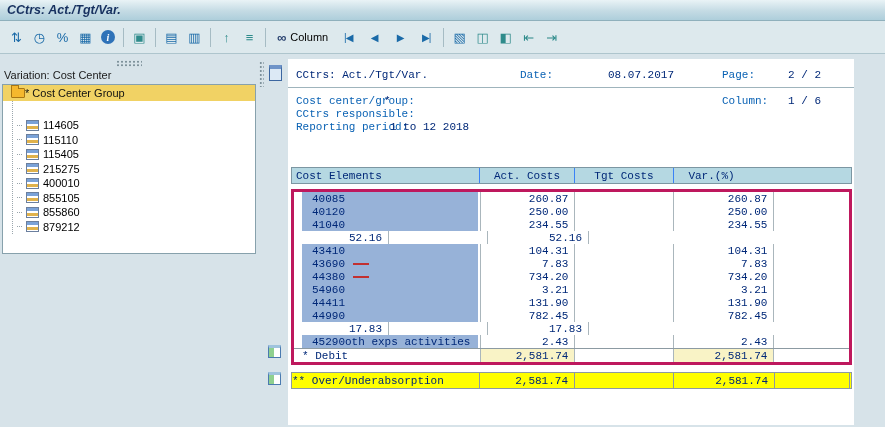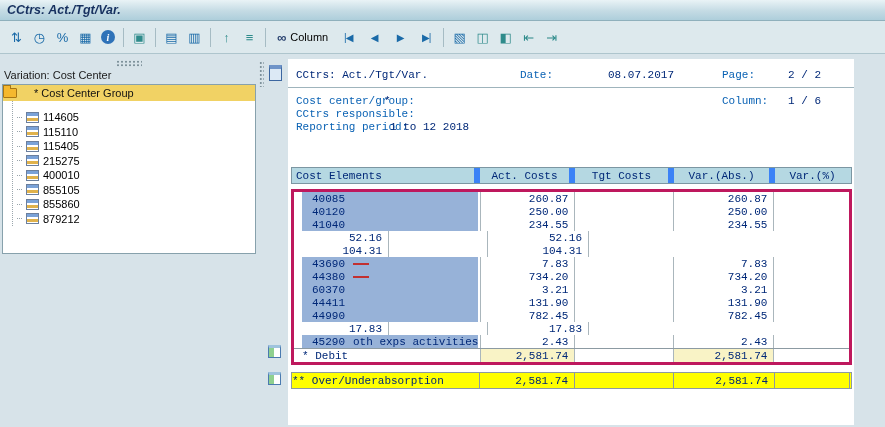--- a/index.html
+++ b/index.html
@@ -25,25 +25,25 @@
   .nav{font-size:10px;color:#1a6aa8;letter-spacing:-1px;width:24px}
 
   
   .content{position:absolute;top:56px;left:0;right:0;bottom:0}
   .leftpanel{position:absolute;left:0;top:0;width:258px;bottom:0}
   .hdots{position:absolute;left:116px;top:4px;width:26px;height:7px;
       background-image:radial-gradient(circle,#7e929b 1px,transparent 1.2px);background-size:4px 3.5px}
   .ptitle{position:absolute;left:4px;top:13px;font-size:11px;color:#1b1b1b}
   .treebox{position:absolute;left:2px;top:28px;width:254px;height:170px;background:#fff;
       border:1px solid #87a1ac;font-size:11px;color:#000;overflow:hidden}
-  .troot{height:16px;background:#f1d264;display:flex;align-items:center;gap:17px;padding-left:0;color:#111}
+  .troot{height:16px;background:#f1d264;display:flex;align-items:center;gap:0;padding-left:8px;color:#111}
   .folder{width:14px;height:10px;background:#f5b82e;border:1px solid #a87614;border-radius:1px;position:relative;flex:0 0 auto}
   .folder::before{content:"";position:absolute;left:-1px;top:-4px;width:6px;height:3px;background:#f5b82e;
       border:1px solid #a87614;border-bottom:none;border-radius:1px 1px 0 0}
-  .titems{margin-left:9px;border-left:1px dotted #9aa6ad;padding-left:4px;padding-top:9px}
+  .titems{margin-left:9px;border-left:1px dotted #9aa6ad;padding-left:4px;padding-top:17px}
   .titem{height:14.5px;display:flex;align-items:center;gap:4px}
   .titem::before{content:"";width:5px;border-top:1px dotted #9aa6ad}
   .ccicon{width:13px;height:11px;border:1px solid #6b7f9e;flex:0 0 auto;
       background:linear-gradient(to bottom,#7aa2d8 0 3px,#fff 3px 5px,#e0b24c 5px 8px,#fff 8px)}
 
   .splitter{position:absolute;left:258px;top:0;width:7px;bottom:0;cursor:col-resize}
   .vdots{position:absolute;left:1px;top:5px;width:5px;height:26px;
       background-image:radial-gradient(circle,#7e929b 1px,transparent 1.2px);background-size:3.5px 4px}
 
   
@@ -58,34 +58,34 @@
   .report{position:absolute;left:23px;top:3px;width:566px;height:366px;background:#fff;
       font-family:"Liberation Mono","DejaVu Sans Mono",monospace;font-size:11px;color:#002878}
   .report span{white-space:pre}
   .rline{position:absolute}
   .lbl{color:#0a62b4}
   .hr{position:absolute;left:0;right:0;top:28px;border-top:1px solid #9fb4bc}
 
   
   .thead{position:absolute;left:3px;top:108px;width:561px;height:17px;display:flex;
       background:#b5d8e2;border:1px solid #7c96a2}
-  .th{border-right:6px solid #3b82f6;display:flex;align-items:center;justify-content:center;color:#002878;height:100%}
+  .th{border-right:1px solid #3b82f6;display:flex;align-items:center;justify-content:center;color:#002878;height:100%}
   .th.first{justify-content:flex-start;padding-left:4px}
   .th.last{border-right:none}
   .w-cost{width:188px}.w-act{width:95px}.w-tgt{width:99px}.w-vab{width:101px}.w-vpc{width:75px}
 
   .tbody{position:absolute;left:3px;top:130px;width:561px;border:3px solid #be185d;background:#fff}
   .trow{height:13px;display:flex}
   .c{border-right:1px solid #aab6bc;height:100%}
   .c.last{border-right:none}
   .cost{position:relative}
   .selblk{position:absolute;left:8px;right:2px;top:0;bottom:0;background:#97b2d8;display:flex;align-items:center}
   .num{padding-left:10px}
   .redmark{display:inline-block;width:16px;height:2px;background:#c23030;margin-left:8px}
-  .nm{margin-left:8px}
+  .nm{}
   .val{display:flex;align-items:center;justify-content:flex-end;padding-right:6px}
   .debit{height:14px;display:flex;border-top:1px solid #8c9aa2}
   .debit .cost{display:flex;align-items:center;padding-left:8px}
   .pale{background:#f9f3c6}
   .totalrow{position:absolute;left:3px;top:313px;width:561px;height:17px;display:flex;
       border:1px solid #8c9aa2;background:#ffff00}
   .totalrow .c{border-right:1px solid #8c9aa2;display:flex;align-items:center}
   .totalrow .cost{padding-left:0}
 </style>
 </head>
@@ -195,21 +195,20 @@
       <div class="rline lbl" style="left:434px;top:36px">Column:</div>
       <div class="rline" style="left:500px;top:36px">1 /  6</div>
       <div class="rline lbl" style="left:8px;top:49px">CCtrs responsible:</div>
       <div class="rline lbl" style="left:8px;top:62px">Reporting period:</div>
       <div class="rline" style="left:102px;top:62px">1 to   12 2018</div>
 
       <div class="thead">
         <div class="th first w-cost">Cost Elements</div>
         <div class="th w-act">Act. Costs</div>
         <div class="th w-tgt">Tgt Costs</div>
-        <div class="th w-vab">Var.(Abs.)</div>
         <div class="th last w-vpc">Var.(%)</div>
       </div>
 
       <div class="tbody">
         <div class="trow">
           <div class="c cost w-cost">
               <span class="selblk"><span class="num">40085</span></span>
             </div>
           <div class="c val w-act">260.87</div>
           <div class="c val w-tgt"></div>
@@ -234,20 +233,23 @@
           <div class="c val w-vab">234.55</div>
           <div class="c val last w-vpc"></div>
         </div>
         <div class="trow">
           <div class="c val w-act">52.16</div>
           <div class="c val w-tgt"></div>
           <div class="c val w-vab">52.16</div>
           <div class="c val last w-vpc"></div>
         </div>
         <div class="trow">
+          <div class="c cost w-cost">
+              <span class="selblk"><span class="num">43410</span></span>
+            </div>
           <div class="c val w-act">104.31</div>
           <div class="c val w-tgt"></div>
           <div class="c val w-vab">104.31</div>
           <div class="c val last w-vpc"></div>
         </div>
         <div class="trow">
           <div class="c cost w-cost">
               <span class="selblk"><span class="num">43690</span><i class="redmark"></i></span>
             </div>
           <div class="c val w-act">7.83</div>
@@ -259,21 +261,21 @@
           <div class="c cost w-cost">
               <span class="selblk"><span class="num">44380</span><i class="redmark"></i></span>
             </div>
           <div class="c val w-act">734.20</div>
           <div class="c val w-tgt"></div>
           <div class="c val w-vab">734.20</div>
           <div class="c val last w-vpc"></div>
         </div>
         <div class="trow">
           <div class="c cost w-cost">
-              <span class="selblk"><span class="num">60370</span></span>
+              <span class="selblk"><span class="num">54960</span></span>
             </div>
           <div class="c val w-act">3.21</div>
           <div class="c val w-tgt"></div>
           <div class="c val w-vab">3.21</div>
           <div class="c val last w-vpc"></div>
         </div>
         <div class="trow">
           <div class="c cost w-cost">
               <span class="selblk"><span class="num">44411</span></span>
             </div>

